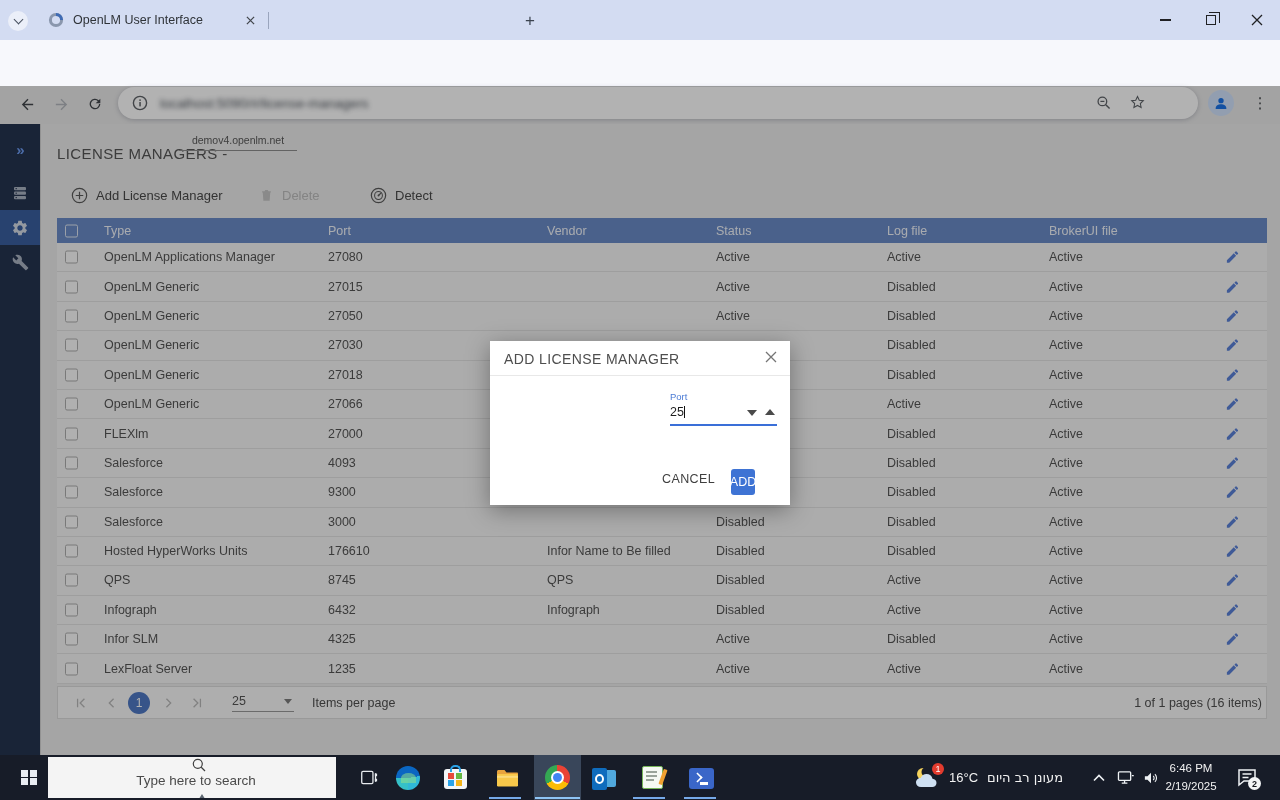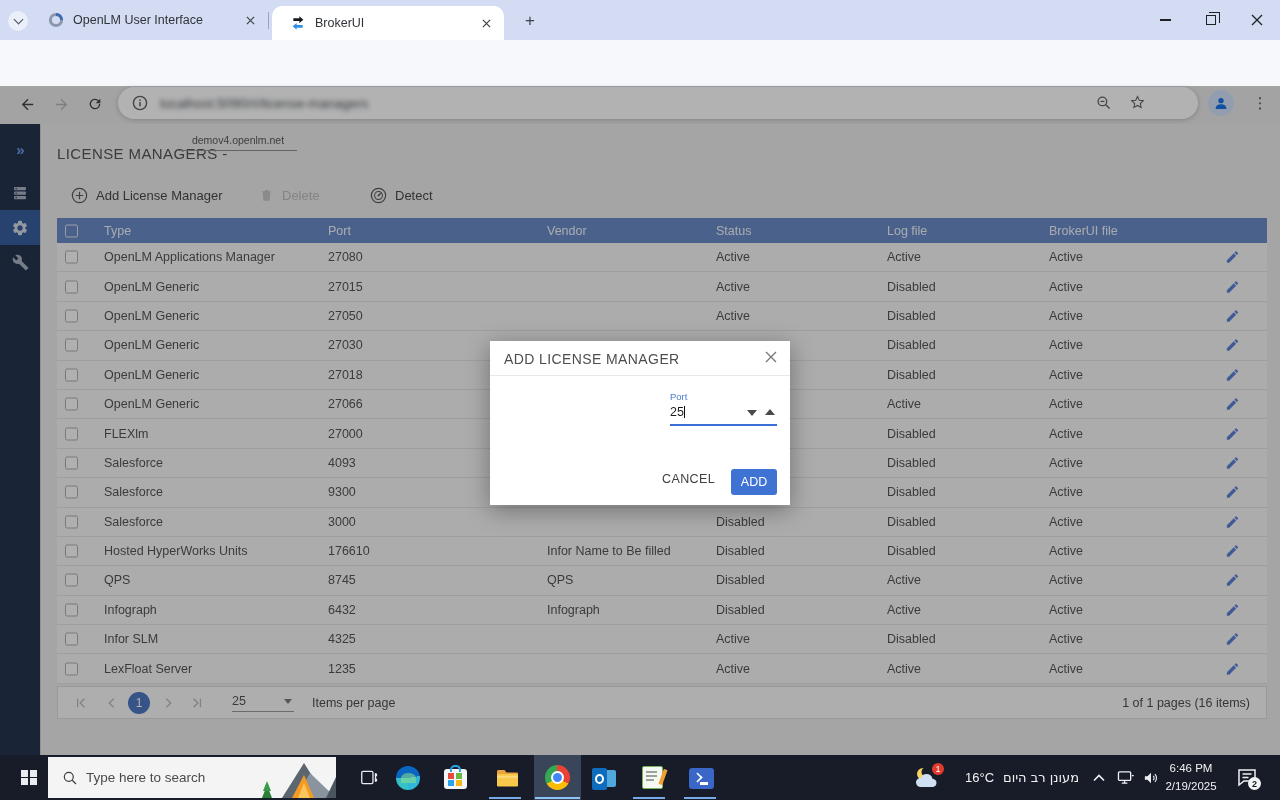--- a/index.html
+++ b/index.html
@@ -60,55 +60,55 @@
   #thead .cb { border-color:#dfe6f2; background:transparent; }
   .edit { position:absolute; left:1168px; top:50%; transform:translateY(-50%); width:15px; height:15px; }
 
   
   #pager { position:absolute; left:16px; top:562px; width:1210px; height:33px; background:#fafafa; border:1px solid #dcdcdc; }
   .pgbtn { position:absolute; top:50%; transform:translateY(-50%); width:18px; height:18px; display:flex; align-items:center; justify-content:center; }
   #pg-current { position:absolute; left:70px; top:5px; width:22px; height:22px; border-radius:50%; background:#4f79c4; color:#fff; font-size:12px; display:flex; align-items:center; justify-content:center; }
   #pg-size { position:absolute; left:174px; top:7px; width:62px; border-bottom:1px solid #9a9a9a; font-size:12.5px; color:#555; padding-bottom:3px; }
   .caret { position:absolute; right:2px; top:5px; width:0; height:0; border-left:4.5px solid transparent; border-right:4.5px solid transparent; border-top:5.5px solid #7d7d7d; }
   #pg-label { position:absolute; left:254px; top:9px; font-size:12.5px; color:#4f4f4f; }
-  #pg-summary { position:absolute; right:16px; top:9px; font-size:12.5px; color:#4f4f4f; }
+  #pg-summary { position:absolute; right:4px; top:9px; font-size:12.5px; color:#4f4f4f; }
 
   
   #dim { position:absolute; left:0; top:86px; width:1280px; height:669px; background:rgba(0,0,0,.30); z-index:50; }
   #modal { position:absolute; left:490px; top:341px; width:300px; height:164px; background:#fff; z-index:60; box-shadow:0 5px 22px rgba(0,0,0,.35); }
   #modal-title { position:absolute; left:14px; top:10px; font-size:14px; color:#4e4e4e; letter-spacing:.4px; }
   #modal-close { position:absolute; right:10px; top:9px; width:16px; height:16px; }
   #modal-hr { position:absolute; left:0; top:34px; width:300px; height:1px; background:#e8e8e8; }
   .mfield { position:absolute; top:50px; }
   #f-lmtype { left:12px; width:125px; }
   #f-port { left:180px; width:107px; }
   .mlabel { font-size:9.5px; color:#b3b3b3; }
   #f-port .mlabel { color:#4b7bd5; }
   .mvalue { position:relative; font-size:12.5px; color:#3f3f3f; margin-top:3px; padding-bottom:5px; border-bottom:1px solid #c2c2c2; }
   #f-port .mvalue { border-bottom:2px solid #3a6fd8; color:#1d1d1d; }
   .cursorbar { display:inline-block; width:1px; height:12px; background:#111; vertical-align:-2px; }
   .sel-chev { position:absolute; right:2px; top:3px; width:7px; height:7px; border-right:1.5px solid #666; border-bottom:1.5px solid #666; transform:rotate(45deg); }
   .spin-dn { position:absolute; right:20px; top:5px; width:0; height:0; border-left:5px solid transparent; border-right:5px solid transparent; border-top:6px solid #4a4a4a; }
   .spin-up { position:absolute; right:2px; top:4px; width:0; height:0; border-left:5px solid transparent; border-right:5px solid transparent; border-bottom:6px solid #4a4a4a; }
   #btn-cancel { position:absolute; left:172px; top:131px; font-size:12.5px; color:#3f3f3f; letter-spacing:.4px; }
-  #btn-add { position:absolute; left:241px; top:128px; width:46px; height:26px; background:#3e73d4; border-radius:3px; color:#fff; font-size:12.5px; display:flex; align-items:center; justify-content:center; }
+  #btn-add { position:absolute; left:241px; top:128px; width:24px; height:26px; background:#3e73d4; border-radius:3px; color:#fff; font-size:12.5px; display:flex; align-items:center; justify-content:center; }
 
   
   #taskbar { position:absolute; left:0; top:755px; width:1280px; height:45px; background:#171c28; z-index:70; }
   #startbtn { position:absolute; left:10px; top:0; width:38px; height:45px; display:flex; align-items:center; justify-content:center; }
   .winlogo { display:grid; grid-template-columns:7px 7px; grid-template-rows:7px 7px; gap:1.5px; }
   .winlogo div { background:#e9edf2; }
-  #tb-search { position:absolute; left:48px; top:2px; width:288px; height:41px; background:#f4f4f4; display:flex; align-items:center; overflow:hidden; }
+  #tb-search { position:absolute; left:48px; top:2px; width:288px; height:41px; background:#f4f4f4; display:flex; align-items:center; overflow:hidden;flex-direction:column; }
   #tb-search-text { font-size:13.5px; color:#4a4a4a; margin-left:8px; flex:1; white-space:nowrap; }
   #tb-art { width:84px; height:41px; flex:none; }
   .tbico { position:absolute; top:0; width:47px; height:45px; display:flex; align-items:center; justify-content:center; }
   #slot-chrome-bg { position:absolute; left:534px; top:0; width:47px; height:45px; background:#39465a; }
   .openline { position:absolute; top:42px; height:2px; background:#76a9e8; }
   #weatherbox { position:absolute; left:914px; top:0; height:45px; display:flex; align-items:center; }
-  #temp { color:#f2f2f2; font-size:13px; margin-left:23px; }
+  #temp { color:#f2f2f2; font-size:13px; margin-left:7px; }
   #wdesc { color:#f2f2f2; font-size:13px; margin-left:9px; direction:rtl; font-family:"DejaVu Sans",sans-serif; }
   #clock { position:absolute; left:1163px; top:4px; width:56px; text-align:center; color:#f2f2f2; font-size:11.5px; line-height:18px; }
   .badge { position:absolute; border-radius:50%; font-size:9px; display:flex; align-items:center; justify-content:center; }
 </style>
 </head>
 <body>
 
 <div id="screen">
 
   <div id="tabstrip">
@@ -123,32 +123,20 @@
       </svg>
       <span class="tab-title">OpenLM User Interface</span>
       <span class="tab-close">
         <svg width="9" height="9" viewBox="0 0 10 10">
             <path d="M1 1 L9 9 M9 1 L1 9" stroke="#42464c" stroke-width="1.4"></path>
           </svg>
       </span>
     </div>
     <div class="tab-divider"></div>
 
-    <div class="tab" id="tab-active">
-      <svg width="16" height="16" viewBox="0 0 24 24">
-        <path d="M14 2l6 5-6 5V9H5V5h9V2z" fill="#16191d"></path>
-        <path d="M10 12l-6 5 6 5v-3h9v-4h-9v-3z" fill="#2f8fe8"></path>
-      </svg>
-      <span class="tab-title">BrokerUI</span>
-      <span class="tab-close">
-        <svg width="9" height="9" viewBox="0 0 10 10">
-            <path d="M1 1 L9 9 M9 1 L1 9" stroke="#42464c" stroke-width="1.4"></path>
-          </svg>
-      </span>
-    </div>
 
     <div id="newtab">+</div>
 
     <div class="winbtn" style="left:1142px">
         <div class="min-bar"></div>
       </div>
     <div class="winbtn" style="left:1188px">
         <div class="restore-sq"></div>
       </div>
     <div class="winbtn" style="left:1234px">

